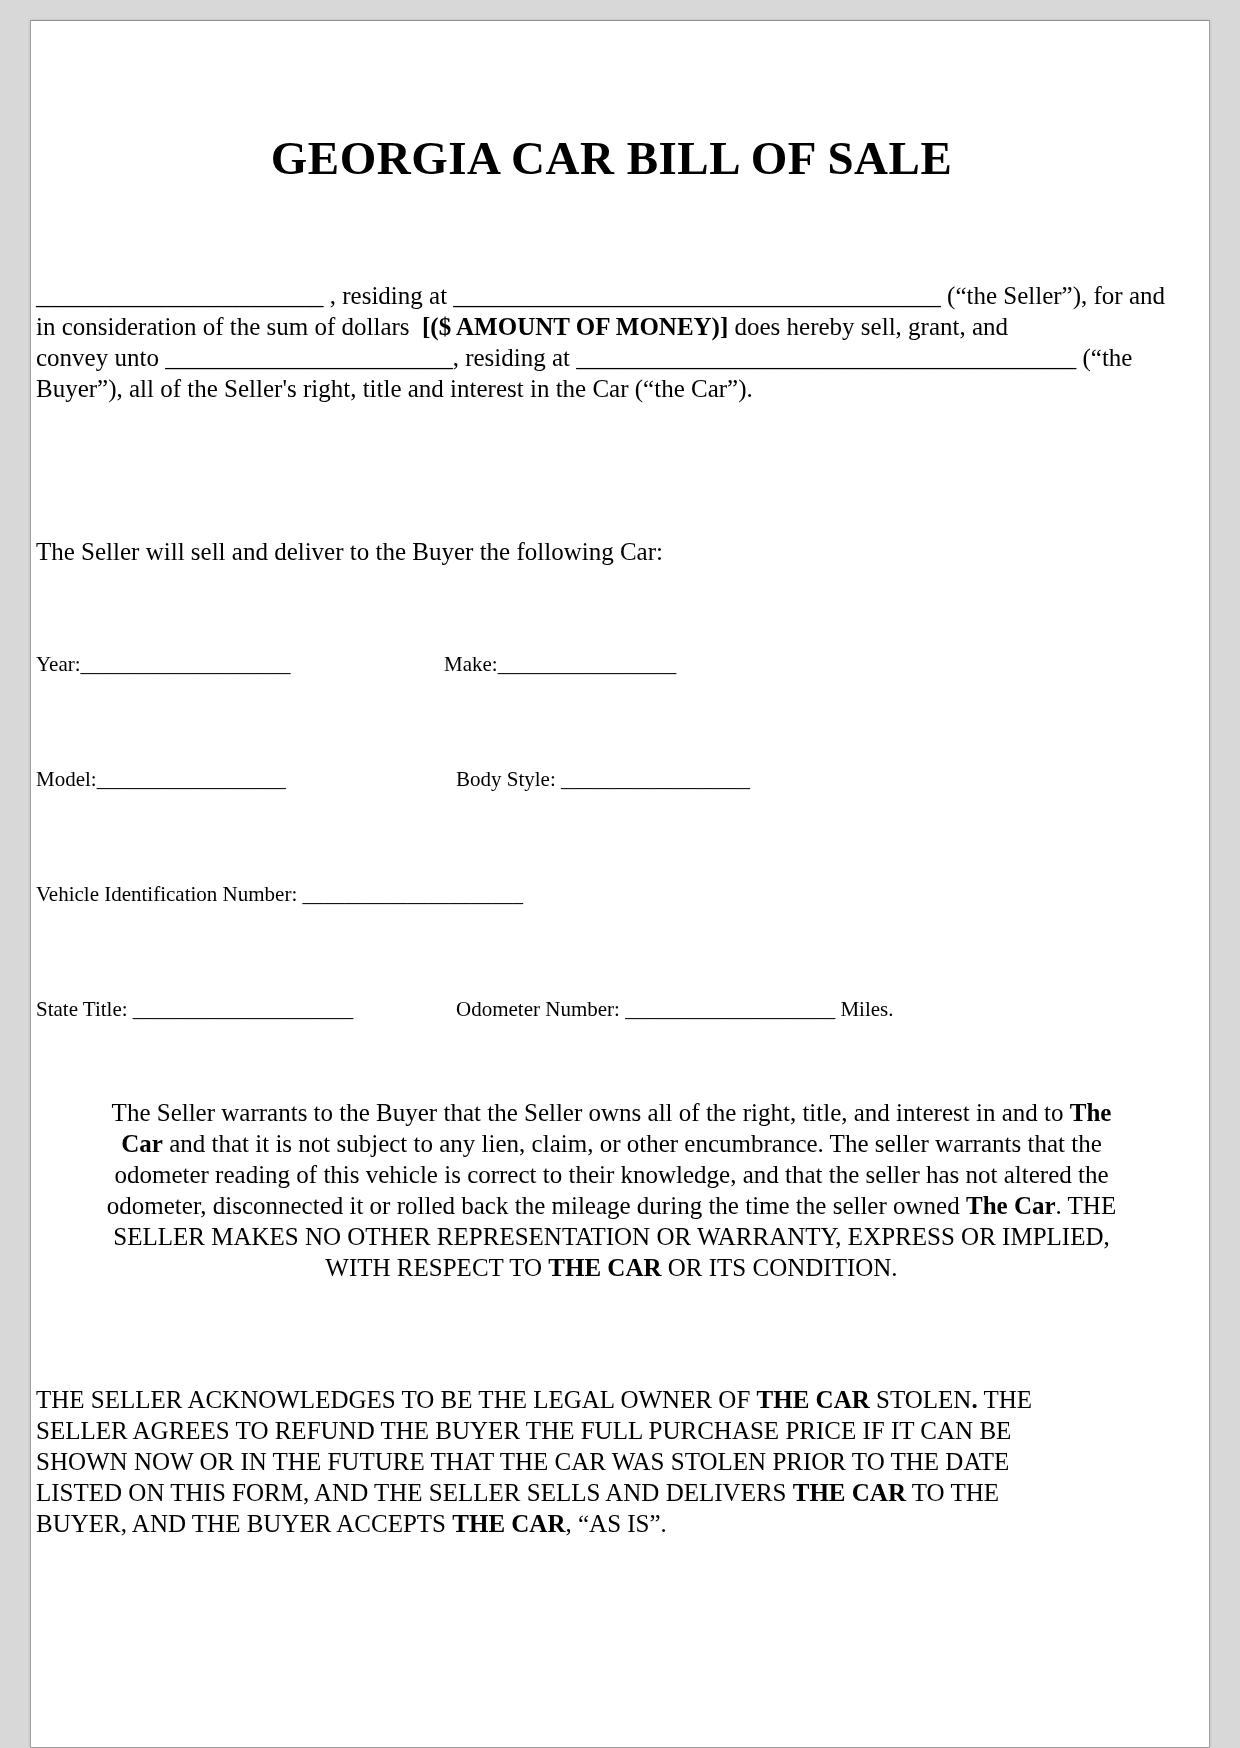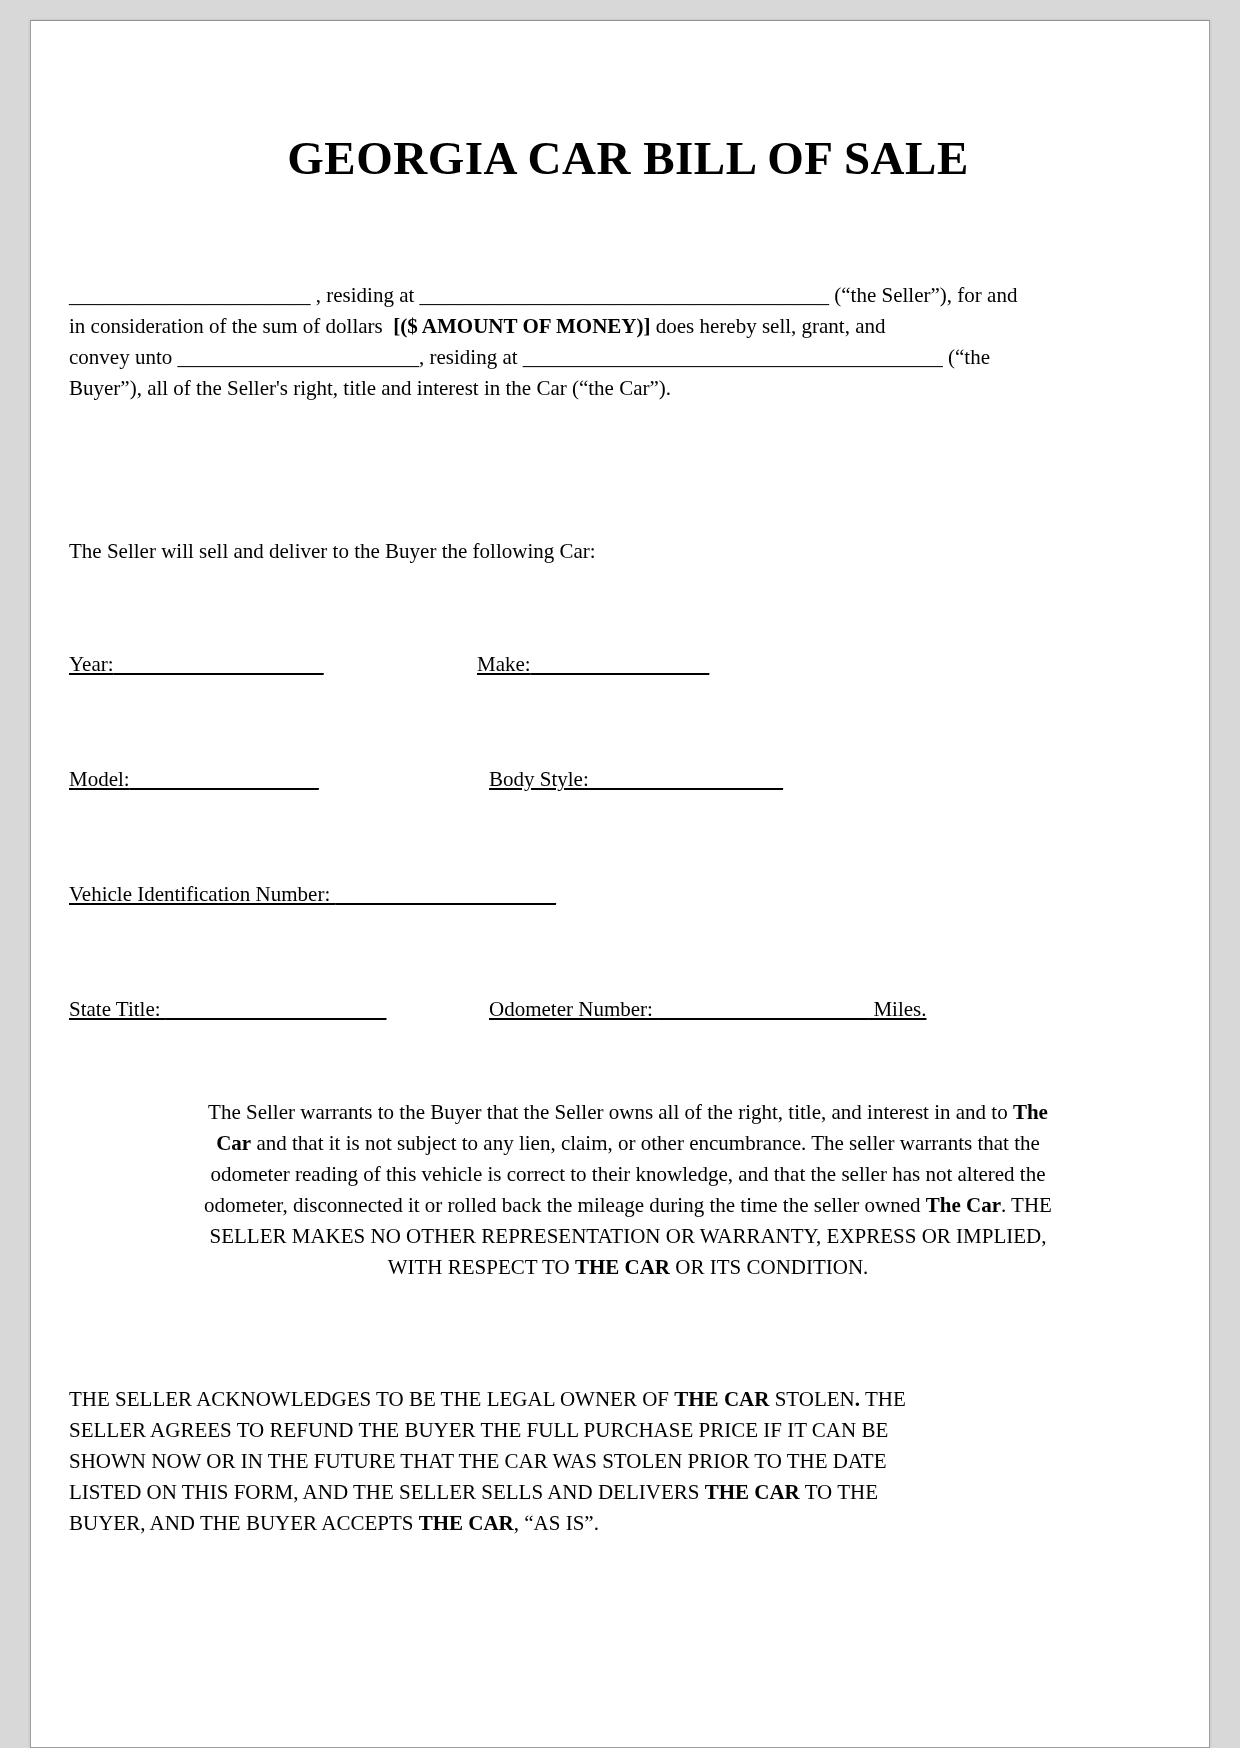--- a/index.html
+++ b/index.html
@@ -12,41 +12,41 @@
   }
   .paper {
     box-sizing: border-box;
     width: 1180px;
     min-height: 1728px;
     margin: 20px auto 8px auto;
     background: #ffffff;
     border: 1px solid #9e9e9e;
     border-top-color: #8f8f8f;
     box-shadow: 0 0 3px rgba(0,0,0,0.12);
-    padding: 108px 22px 40px 38px;
+    padding: 108px 22px 40px 5px;
     overflow: hidden;
   }
   .title {
     margin: 0;
     text-align: center;
     font-size: 47px;
     line-height: 58px;
     font-weight: bold;
     letter-spacing: 0.5px;
   }
   .para { margin: 0; }
   .line {
-    font-size: 21px;
+    font-size: 25px;
     line-height: 31px;
     white-space: nowrap;
   }
   .b { font-weight: bold; }
   .opening  { margin-top: 93px; }
   .deliver  { margin-top: 132px; }
-  .fields   { margin-top: 82px; text-decoration: underline; }
+  .fields   { margin-top: 82px; }
   .field-row {
     display: flex;
     font-size: 21px;
     line-height: 31px;
     white-space: nowrap;
   }
   .field-row + .field-row { margin-top: 84px; gap: 12px; }
   .cell-left  { width: 408px; flex: 0 0 408px; }
   .cell-right { flex: 0 0 auto; }
   .warranty { margin-top: 72px; text-align: center; }

